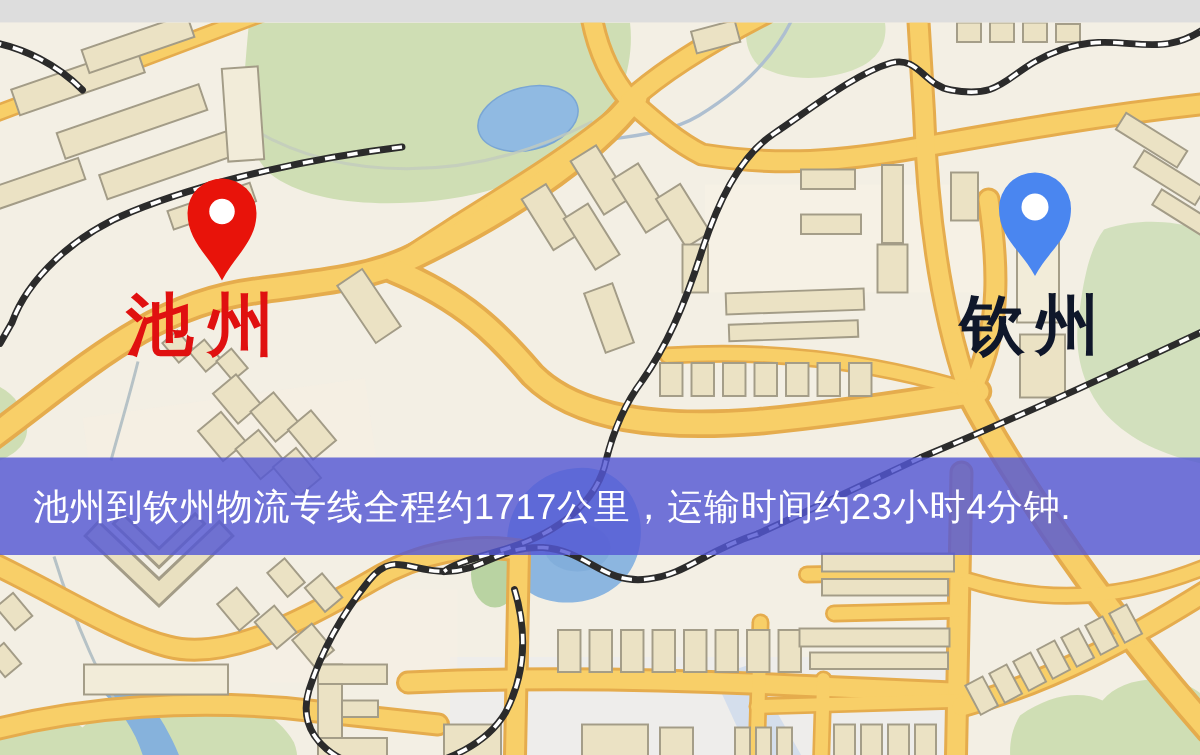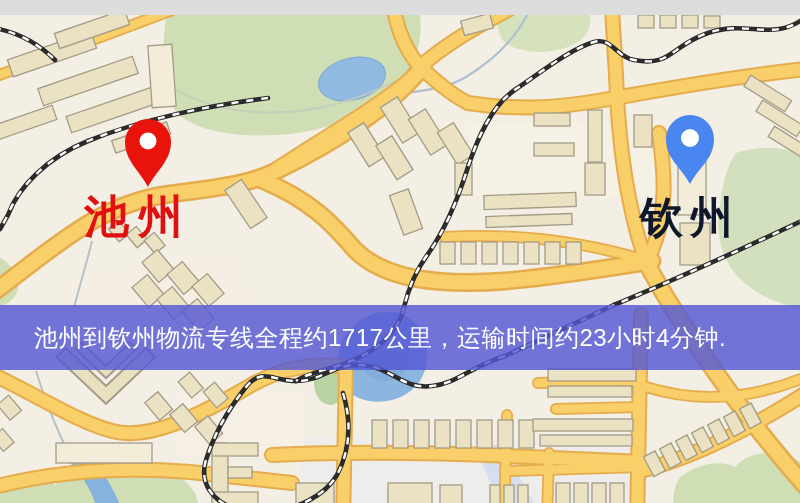--- a/index.html
+++ b/index.html
@@ -37,21 +37,21 @@
   }
   .origin-label{left:84px;top:179px;font-size:45px;letter-spacing:9px;color:#e01010;}
   .dest-label{left:640px;top:181px;font-size:43px;letter-spacing:7px;color:#0f172a;}
 
   
   .banner{
     position:absolute;left:0;top:290px;width:800px;height:65px;
     background:rgba(84,88,212,0.82);
     display:flex;align-items:center;
     color:#ffffff;font-size:24px;letter-spacing:0.5px;
-    padding-left:34px;box-sizing:border-box;white-space:nowrap;
+    padding-left:22px;box-sizing:border-box;white-space:nowrap;
   }
 </style>
 </head>
 <body>
 
 <div class="stage">
   <svg width="800" height="503" viewBox="0 0 800 503">
     <defs>
 
       <path id="r1" d="M 175,-6 L -6,62"></path>

